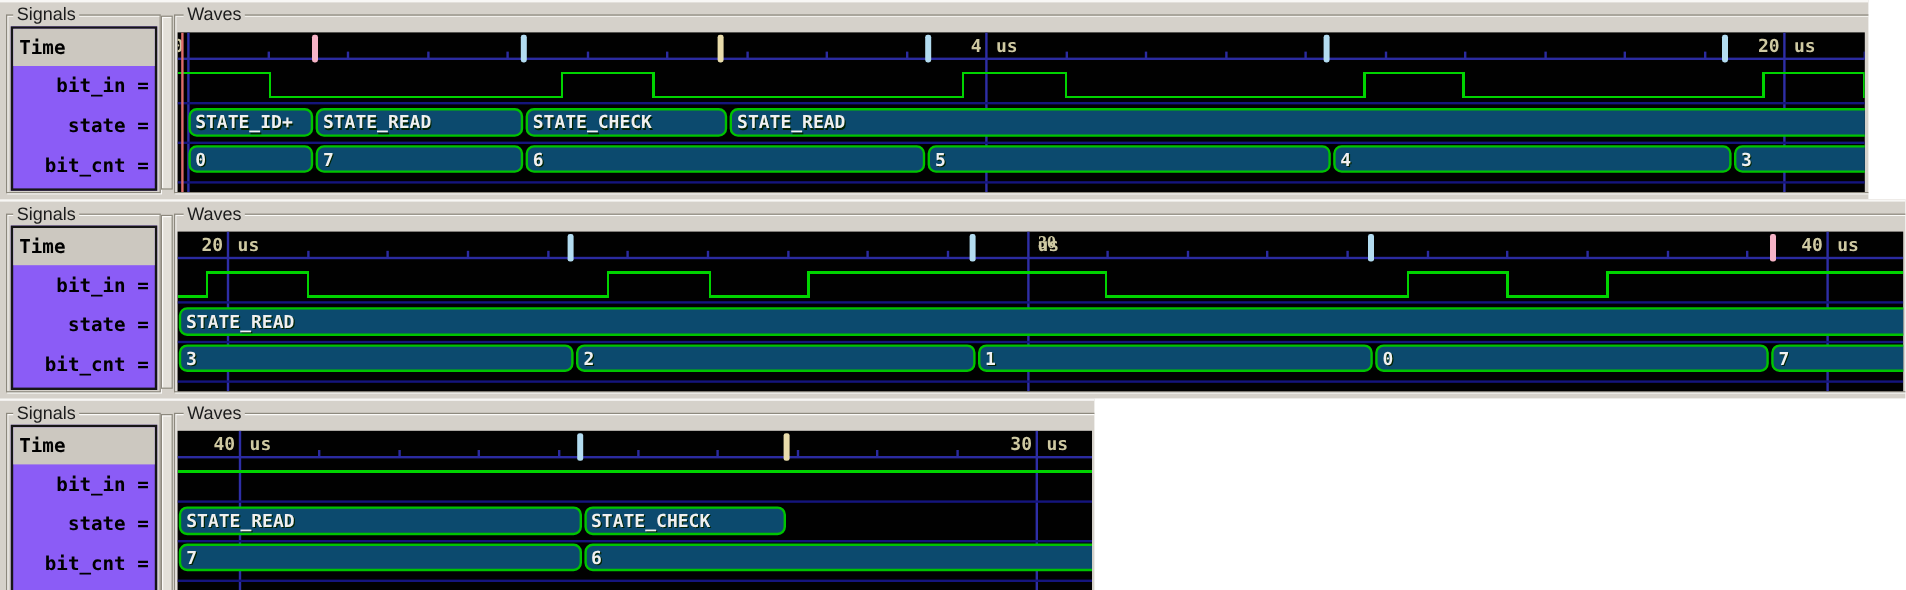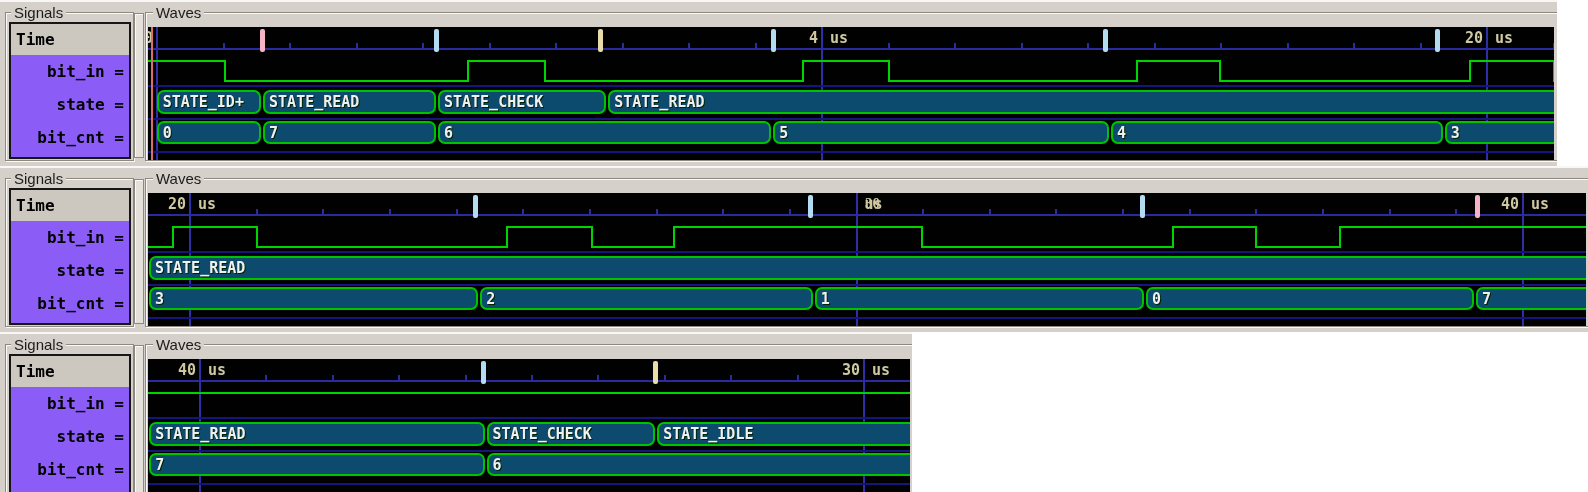--- a/index.html
+++ b/index.html
@@ -247,23 +247,20 @@
         <div class="marker" style="left: 504.84px; background: rgb(233, 220, 171);"></div>
         <svg width="762" height="133" class="wave">
           <polyline points="0,34 766,34" fill="none" stroke="#00d400" stroke-width="2" shape-rendering="crispEdges"></polyline>
         </svg>
         <div class="bus" style="left: 1.208px; top: 63px; width: 335.312px; height: 24px;">
           <span>STATE_READ</span>
         </div>
         <div class="bus" style="left: 338.52px; top: 63px; width: 168.648px; height: 24px;">
           <span>STATE_CHECK</span>
         </div>
-        <div class="bus" style="left: 509.168px; top: 63px; width: 262.832px; height: 24px;">
-          <span>STATE_IDLE</span>
-        </div>
         <div class="bus" style="left: 1.208px; top: 94px; width: 335.312px; height: 23px;">
           <span>7</span>
         </div>
         <div class="bus" style="left: 338.52px; top: 94px; width: 433.48px; height: 23px;">
           <span>6</span>
         </div>
       </div>
   </div>
 
 </div>

